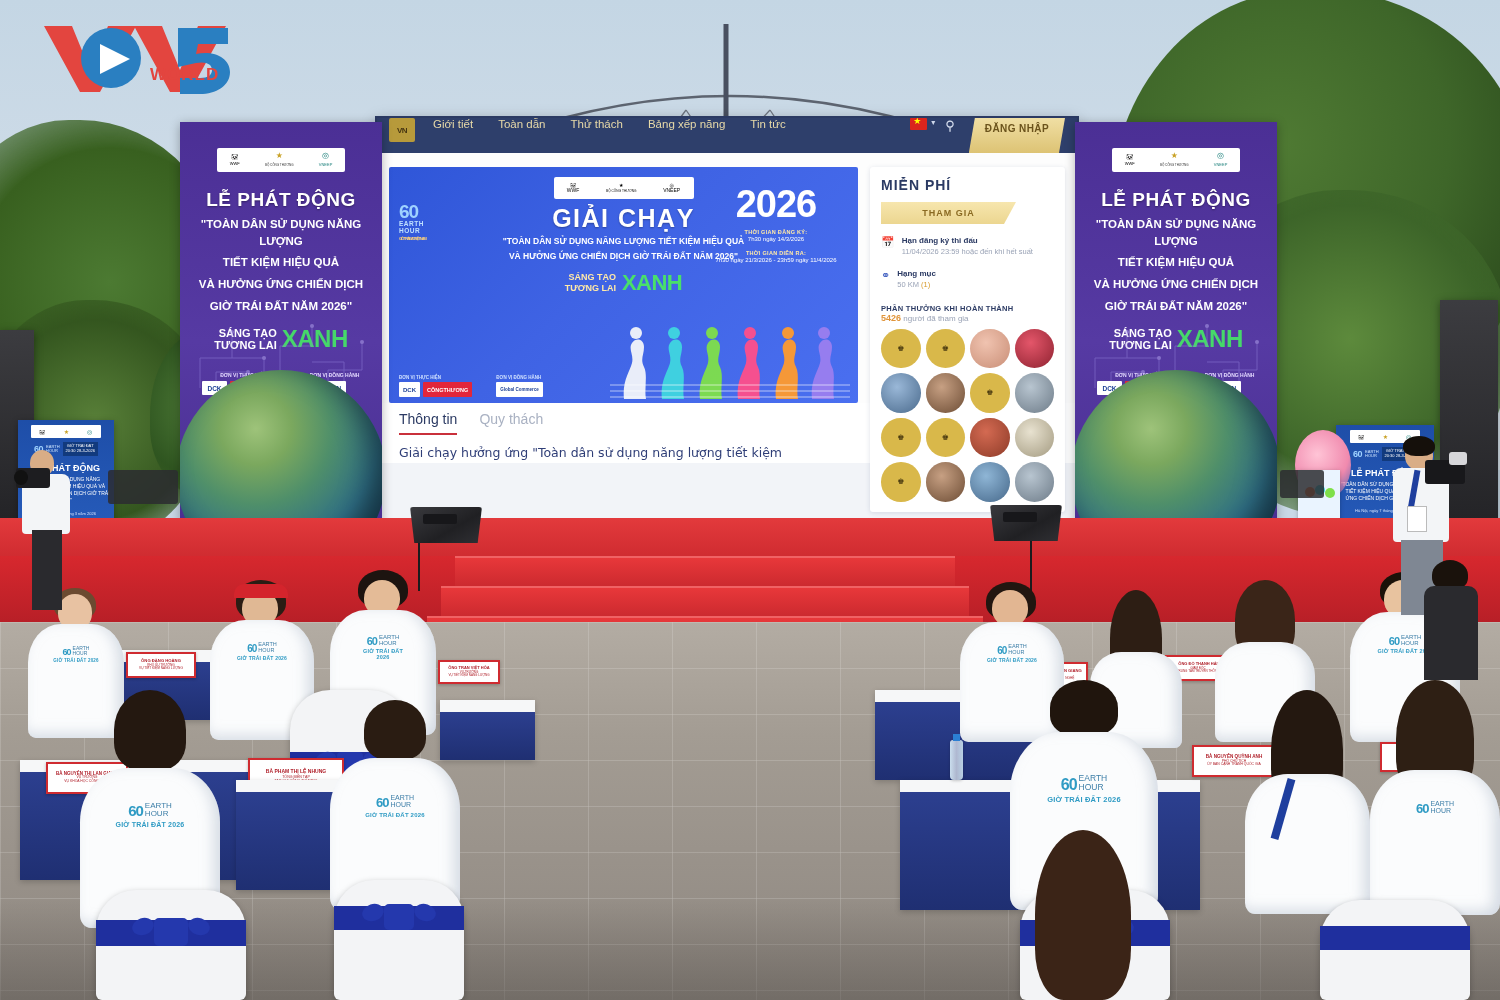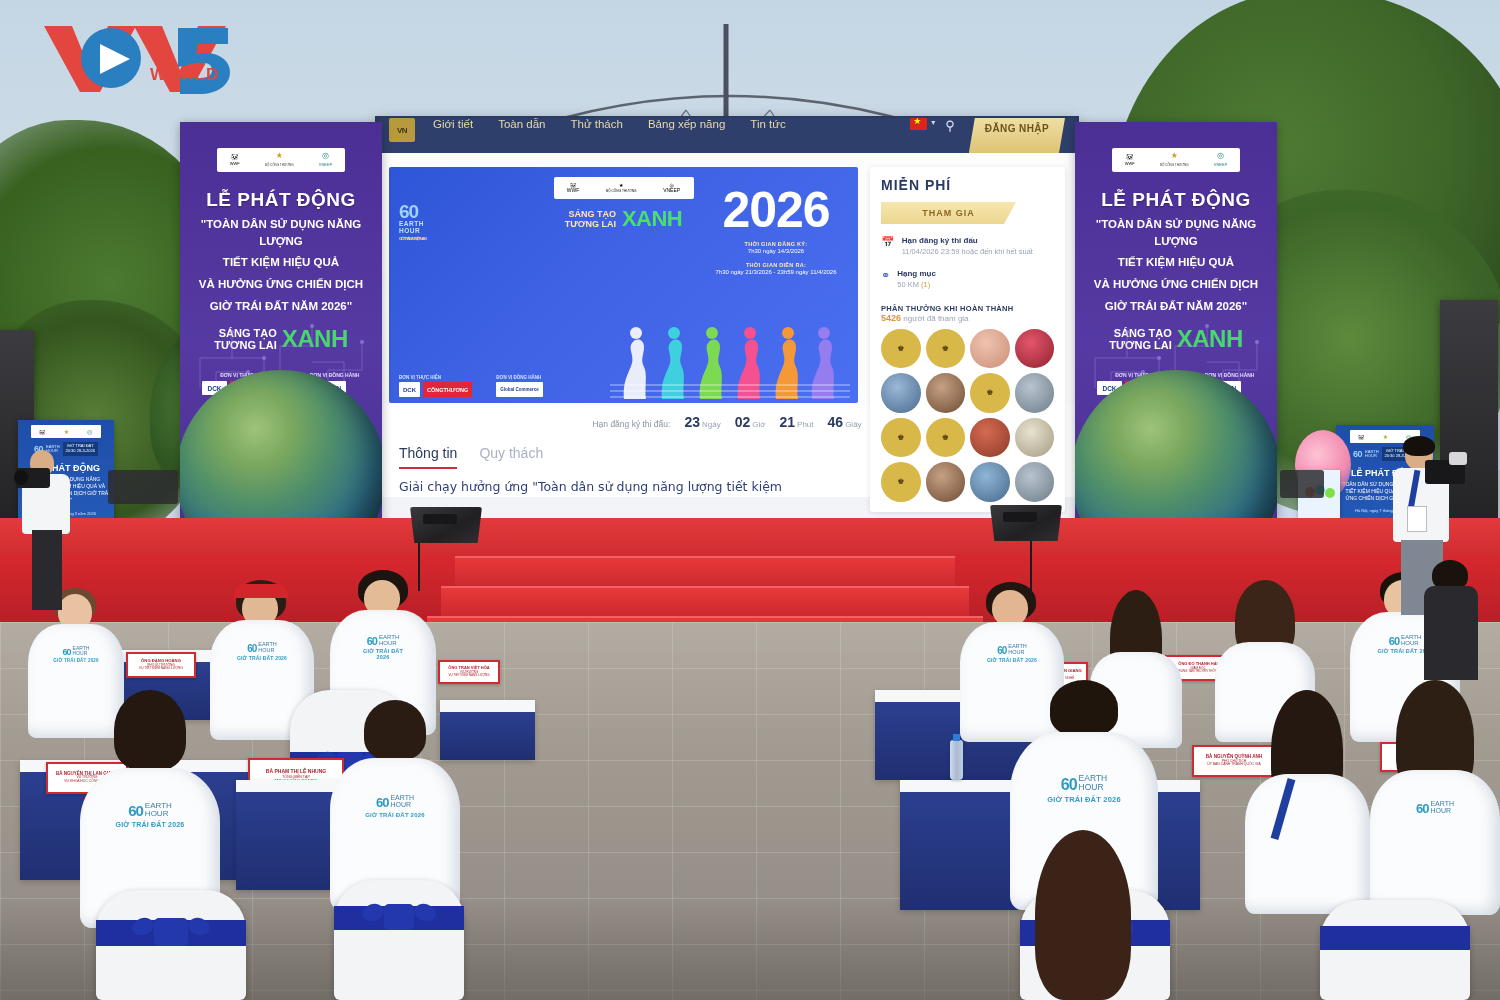--- a/index.html
+++ b/index.html
@@ -86,21 +86,21 @@
   .eh60 small { display:block; font-size:6.5px; letter-spacing:.5px; color:#bfe0ff; margin-top:1px;}
   .eh60 em { display:block; font-size:4px; font-style:normal; color:#ffd27a; margin-top:3px; line-height:1.2;}
   .bn-title { text-align:center; margin-top:5px; }
   .bn-title h1 { color:#fff; font-size:25px; letter-spacing:1.5px; font-weight:bold;
      text-shadow:0 1px 2px rgba(0,0,0,.3); }
   .bn-sub { color:#fff; font-size:8.5px; line-height:1.5; font-weight:bold; margin-top:2px;}
   .bn-green { margin-top:7px; display:flex; align-items:center; justify-content:center; gap:6px;}
   .bn-green .st { color:#ffe9a8; font-size:9px; font-weight:bold; line-height:1.15; text-align:right;}
   .bn-green .xanh { color:#49e06a; font-size:22px; font-weight:bold; letter-spacing:-.5px;}
   .bn-year { position:absolute; right:12px; top:18px; text-align:center; width:140px;}
-  .bn-year .y { color:#fff; font-size:50px; font-weight:bold; letter-spacing:-1px; line-height:1;}
+  .bn-year .y { color:#fff; font-size:38px; font-weight:bold; letter-spacing:-1px; line-height:1;}
   .bn-year .lbl { color:#ffe9a8; font-size:5.5px; font-weight:bold; margin-top:6px; letter-spacing:.3px;}
   .bn-year .val { color:#fff; font-size:6px; margin-top:1px;}
   .bn-spons { position:absolute; left:10px; bottom:6px; display:flex; gap:24px;}
   .sp-grp .sp-h { color:#cfe0ff; font-size:4.5px; font-weight:bold; margin-bottom:2px;}
   .sp-row { display:flex; gap:3px; }
   .sp-box { background:#fff; height:15px; padding:0 4px; display:flex; align-items:center;
      justify-content:center; font-size:6px; font-weight:bold; color:#1b3f94; border-radius:1px;}
   .sp-box.red { background:#e2263a; color:#fff; font-size:5.5px; }
   .runners { position:absolute; right:8px; bottom:0; height:84px; width:240px; }
 
@@ -338,20 +338,25 @@
           <div class="mini-logo">◎<br><span>VNEEP</span></div>
         </div>
 
         <div class="eh60">
           <span>60</span>
           <small>EARTH</small>
           <small>HOUR</small>
           <em>GIỜ TRÁI ĐẤT / VIỆT NAM</em>
         </div>
 
+        <div class="bn-title">
+          <h1>GIẢI CHẠY</h1>
+          <div class="bn-sub">"TOÀN DÂN SỬ DỤNG NĂNG LƯỢNG TIẾT KIỆM HIỆU QUẢ</div>
+          <div class="bn-sub">VÀ HƯỞNG ỨNG CHIẾN DỊCH GIỜ TRÁI ĐẤT NĂM 2026"</div>
+        </div>
 
         <div class="bn-green">
           <div class="st">
             <div>SÁNG TẠO</div>
             <div>TƯƠNG LAI</div>
           </div>
           <div class="xanh">XANH</div>
         </div>
 
         <div class="bn-year">
@@ -444,27 +449,20 @@
             <div class="av p6"></div>
             <div class="av">♚</div>
             <div class="av p4"></div>
             <div class="av p8"></div>
             <div class="av p5"></div>
           </div>
         </div>
       </div>
     </div>
 
-    <div class="countdown">
-      <span class="cd-lbl">Hạn đăng ký thi đấu:</span>
-      <span><span class="cd-n">23</span><span class="cd-u">Ngày</span></span>
-      <span><span class="cd-n">02</span><span class="cd-u">Giờ</span></span>
-      <span><span class="cd-n">21</span><span class="cd-u">Phút</span></span>
-      <span><span class="cd-n">46</span><span class="cd-u">Giây</span></span>
-    </div>
 
     <div class="led-desc">
       <div class="tabs">
         <div class="tab active">Thông tin</div>
         <div class="tab">Quy thách</div>
       </div>
       <div class="desc-txt">Giải chạy hưởng ứng "Toàn dân sử dụng năng lượng tiết kiệm</div>
     </div>
   </div>
 

